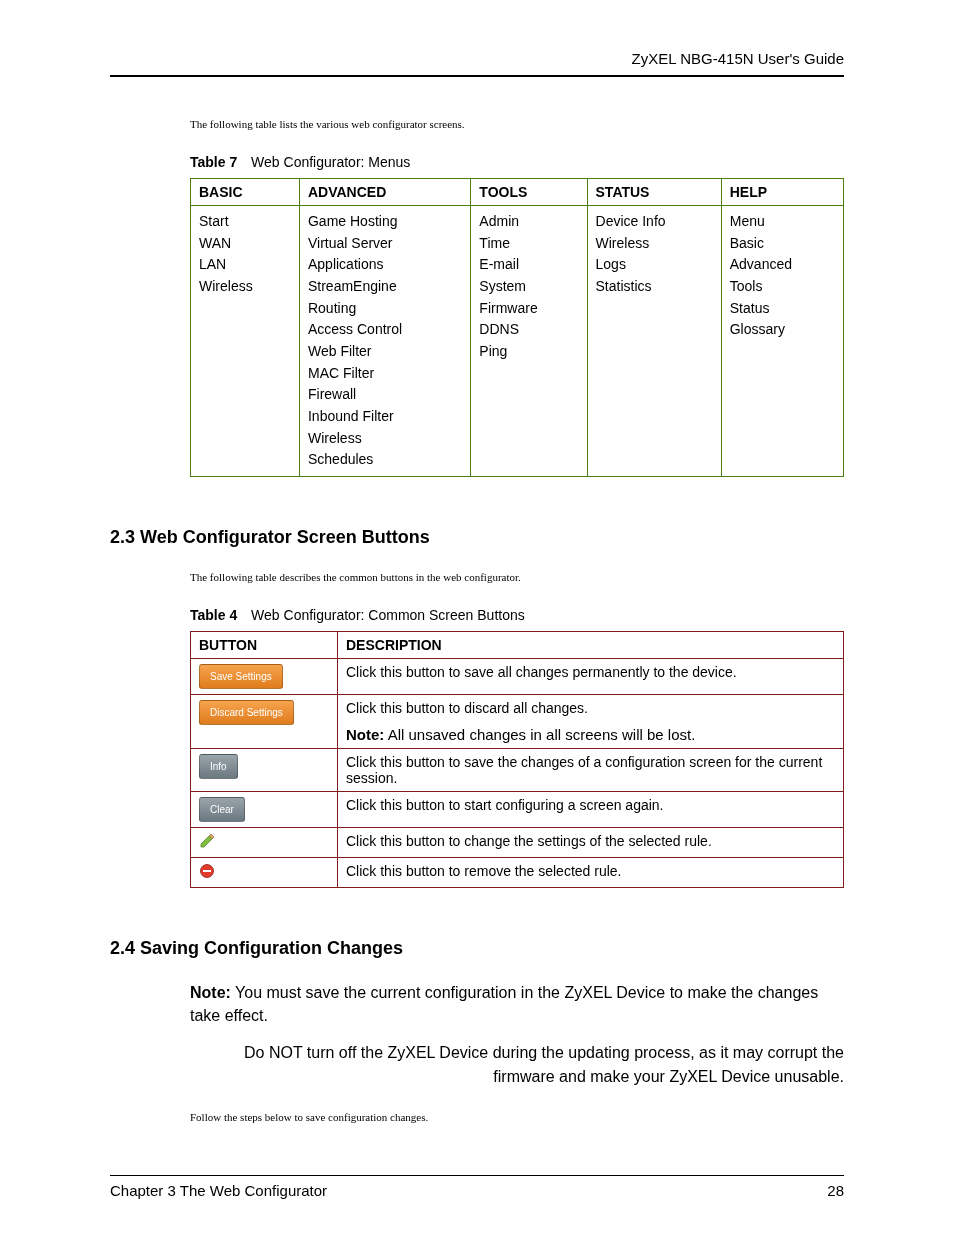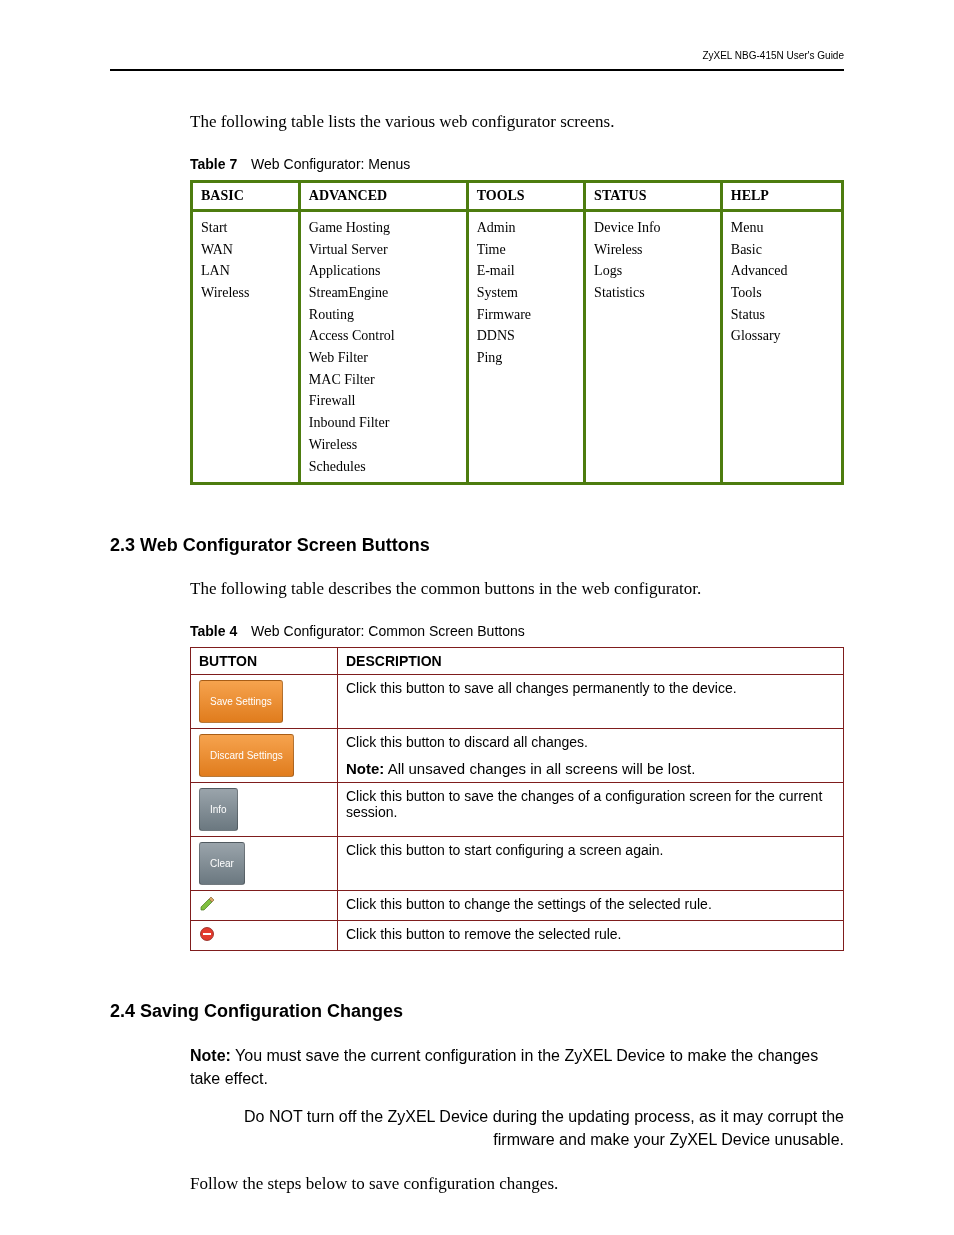--- a/index.html
+++ b/index.html
@@ -11,60 +11,59 @@
     width: 954px;
   }
   .page {
     padding: 50px 110px 30px 110px;
     box-sizing: border-box;
     width: 954px;
   }
   .header-right {
     text-align: right;
     font-family: Arial, Helvetica, sans-serif;
-    font-size: 10px;
+    font-size: 15px;
     margin-bottom: 8px;
   }
   .top-rule {
     border: none;
     border-top: 2px solid #000;
     margin: 0 0 40px 0;
   }
   .bottom-rule {
     border: none;
     border-top: 1.5px solid #000;
     margin: 50px 0 6px 0;
   }
   .body-text {
-    font-size: 17px;
+    font-size: 11px;
     margin: 0 0 22px 80px;
     line-height: 1.35;
   }
   .table-caption {
     font-family: Arial, Helvetica, sans-serif;
     font-size: 14px;
     margin: 0 0 8px 80px;
   }
   .table-caption b {
     font-weight: bold;
     margin-right: 10px;
   }
   table.data {
     border-collapse: collapse;
     margin-left: 80px;
     width: calc(100% - 80px);
     font-family: Arial, Helvetica, sans-serif;
     font-size: 14px;
   }
   table.data th, table.data td {
-    border: 3px solid #4d7c0f;
+    border: 1px solid #4d7c0f;
     padding: 5px 8px;
     text-align: left;
     vertical-align: top;
-    font-family: Liberation Serif, serif;
   }
   table.data th {
     font-weight: bold;
   }
   table.data td .cell-line {
     display: block;
     line-height: 1.55;
   }
   h2.section {
     font-family: Arial, Helvetica, sans-serif;
@@ -84,21 +83,21 @@
     padding: 5px 8px;
     text-align: left;
     vertical-align: top;
   }
   table.buttons th { font-weight: bold; }
   .btn-cell { width: 130px; text-align: center; vertical-align: middle; }
   .ui-btn {
     display: inline-block;
     font-size: 10px;
     color: #fff;
-    padding: 15px 10px;
+    padding: 6px 10px;
     border-radius: 3px;
     border: 1px solid rgba(0,0,0,0.25);
     background: linear-gradient(#9aa4ab, #6b7880);
     font-family: Arial, Helvetica, sans-serif;
   }
   .ui-btn.orange {
     background: linear-gradient(#f6a34e, #e07c1d);
   }
   .icon-cell { width: 130px; text-align: center; vertical-align: middle; }
   .note-block {

